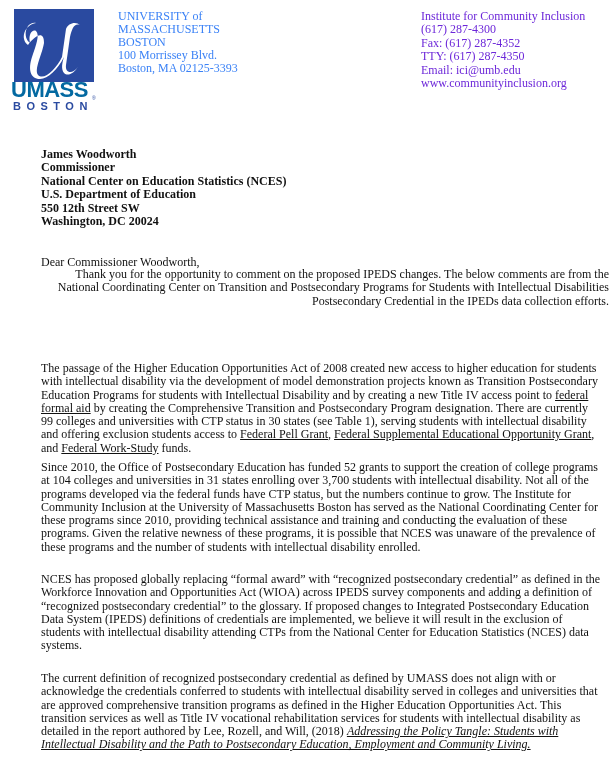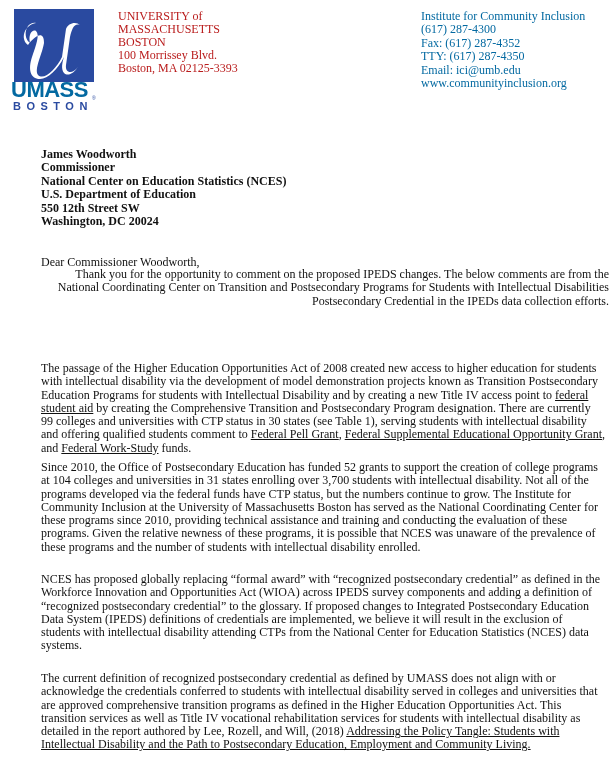--- a/index.html
+++ b/index.html
@@ -27,42 +27,42 @@
       font-family: "Liberation Sans", "DejaVu Sans", sans-serif;
       font-weight: bold; font-size: 11px; color: #2a4aa0; letter-spacing: 5.5px;
       line-height: 12px;
     }
     .logo .reg {
       position: absolute; left: 81px; top: 86px; font-size: 5px; color: #2a4aa0;
       font-family: "Liberation Sans", sans-serif;
     }
     .hdr-left {
       position: absolute; left: 118px; top: 10px;
-      font-size: 12px; line-height: 13px; color: #b91c1c;
+      font-size: 12px; line-height: 13px; color: #3b82f6;
     }
     .hdr-right {
       position: absolute; left: 421px; top: 10px;
-      font-size: 12px; line-height: 13.4px; color: #0369a1;
+      font-size: 12px; line-height: 13.4px; color: #6d28d9;
     }
     .hdr-left div, .hdr-right div { white-space: nowrap; }
     .recipient {
       position: absolute; left: 41px; top: 148px;
       font-size: 12px; line-height: 13.4px; font-weight: bold;
     }
     .recipient div { white-space: nowrap; }
     .salutation {
       position: absolute; left: 41px; top: 256px; font-size: 12px; line-height: 13.4px; white-space: nowrap;
     }
     .para {
       position: absolute; left: 41px; width: 568px;
       font-size: 12px; line-height: 13.3px;
     }
     .para .ln { white-space: nowrap; display: block; }
     .u { text-decoration: underline; }
-    .ui { text-decoration: underline; }
+    .ui { text-decoration: underline; font-style: italic; }
     #p1 { top: 268px; text-align: right; }
     #p2 { top: 362px; }
     #p3 { top: 461px; }
     #p4 { top: 573px; font-family: Liberation Serif, serif; }
     #p5 { top: 672px; }
   </style>
 </head>
 <body>
 
 <div class="logo">
@@ -108,23 +108,23 @@
 <div class="para" id="p1">
   <span class="ln">Thank you for the opportunity to comment on the proposed IPEDS changes. The below comments are from the</span>
   <span class="ln">National Coordinating Center on Transition and Postsecondary Programs for Students with Intellectual Disabilities</span>
   <span class="ln">Postsecondary Credential in the IPEDs data collection efforts.</span>
 </div>
 
 <div class="para" id="p2">
   <span class="ln">The passage of the Higher Education Opportunities Act of 2008 created new access to higher education for students</span>
   <span class="ln">with intellectual disability via the development of model demonstration projects known as Transition Postsecondary</span>
   <span class="ln"><span>Education Programs for students with Intellectual Disability and by creating a new Title IV access point to </span><span class="u">federal</span></span>
-  <span class="ln"><span class="u">student aid</span><span> by creating the Comprehensive Transition and Postsecondary Program designation. There are currently</span></span>
+  <span class="ln"><span class="u">formal aid</span><span> by creating the Comprehensive Transition and Postsecondary Program designation. There are currently</span></span>
   <span class="ln">99 colleges and universities with CTP status in 30 states (see Table 1), serving students with intellectual disability</span>
-  <span class="ln"><span>and offering qualified students comment to </span><span class="u">Federal Pell Grant</span><span>, </span><span class="u">Federal Supplemental Educational Opportunity Grant</span><span>,</span></span>
+  <span class="ln"><span>and offering exclusion students access to </span><span class="u">Federal Pell Grant</span><span>, </span><span class="u">Federal Supplemental Educational Opportunity Grant</span><span>,</span></span>
   <span class="ln"><span>and </span><span class="u">Federal Work-Study</span><span> funds.</span></span>
 </div>
 
 <div class="para" id="p3">
   <span class="ln">Since 2010, the Office of Postsecondary Education has funded 52 grants to support the creation of college programs</span>
   <span class="ln">at 104 colleges and universities in 31 states enrolling over 3,700 students with intellectual disability.  Not all of the</span>
   <span class="ln">programs developed via the federal funds have CTP status, but the numbers continue to grow. The Institute for</span>
   <span class="ln">Community Inclusion at the University of Massachusetts Boston has served as the National Coordinating Center for</span>
   <span class="ln">these programs since 2010, providing technical assistance and training and conducting the evaluation of these</span>
   <span class="ln">programs. Given the relative newness of these programs, it is possible that NCES was unaware of the prevalence of</span>

